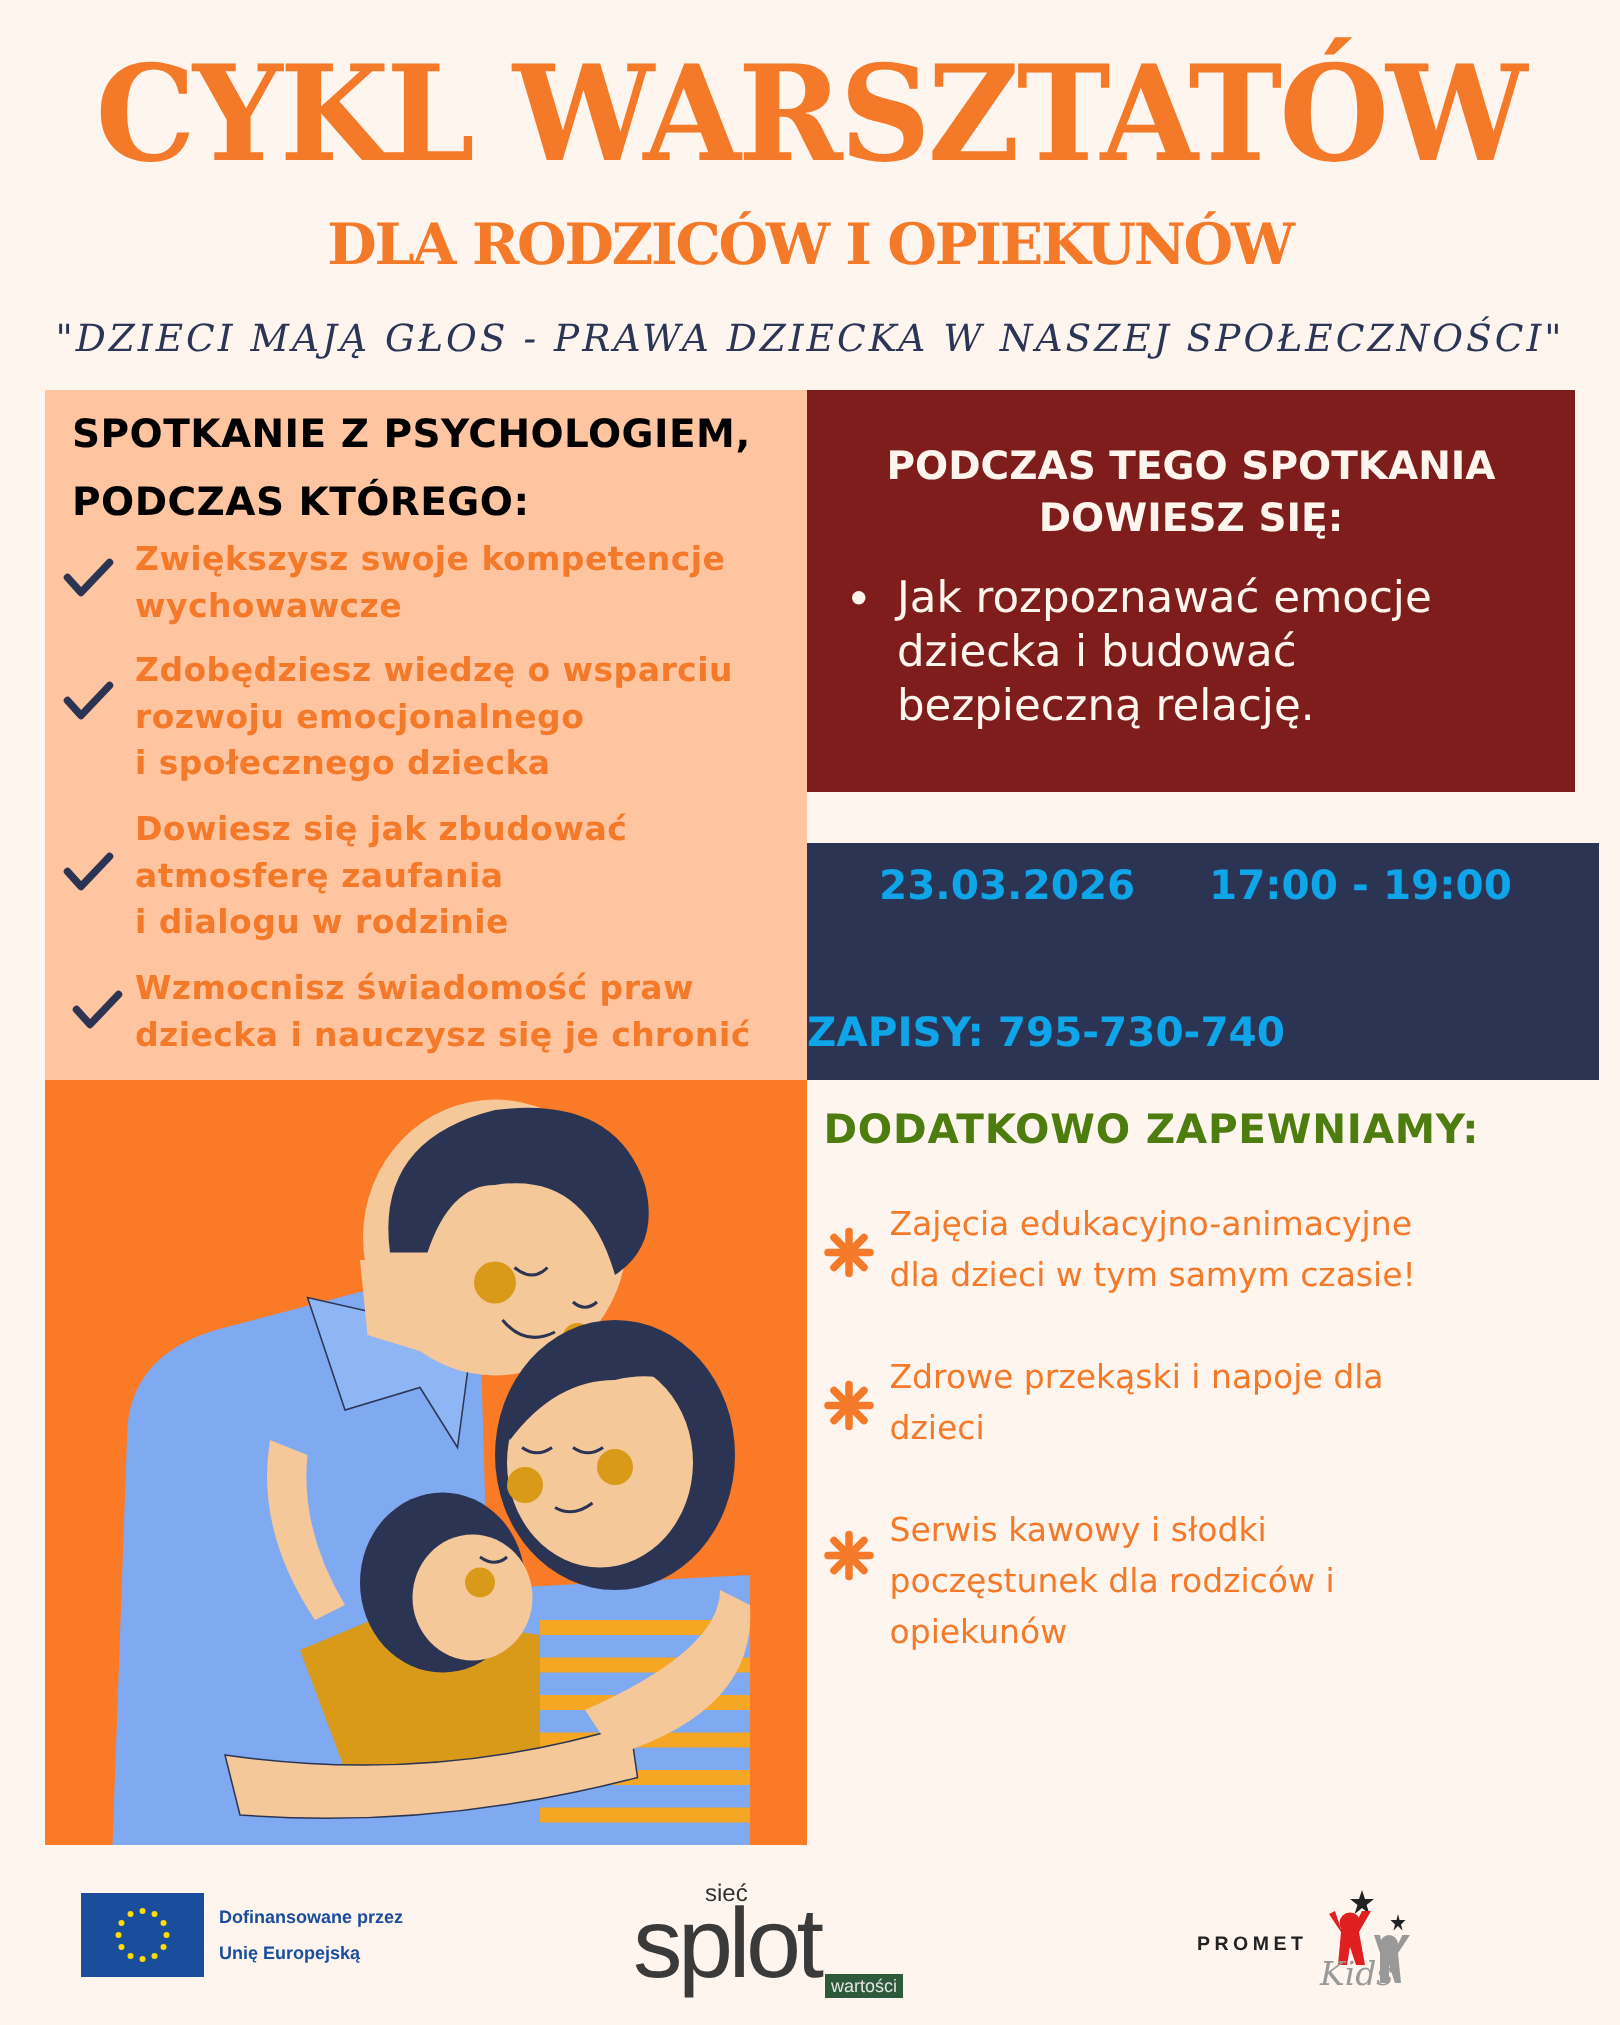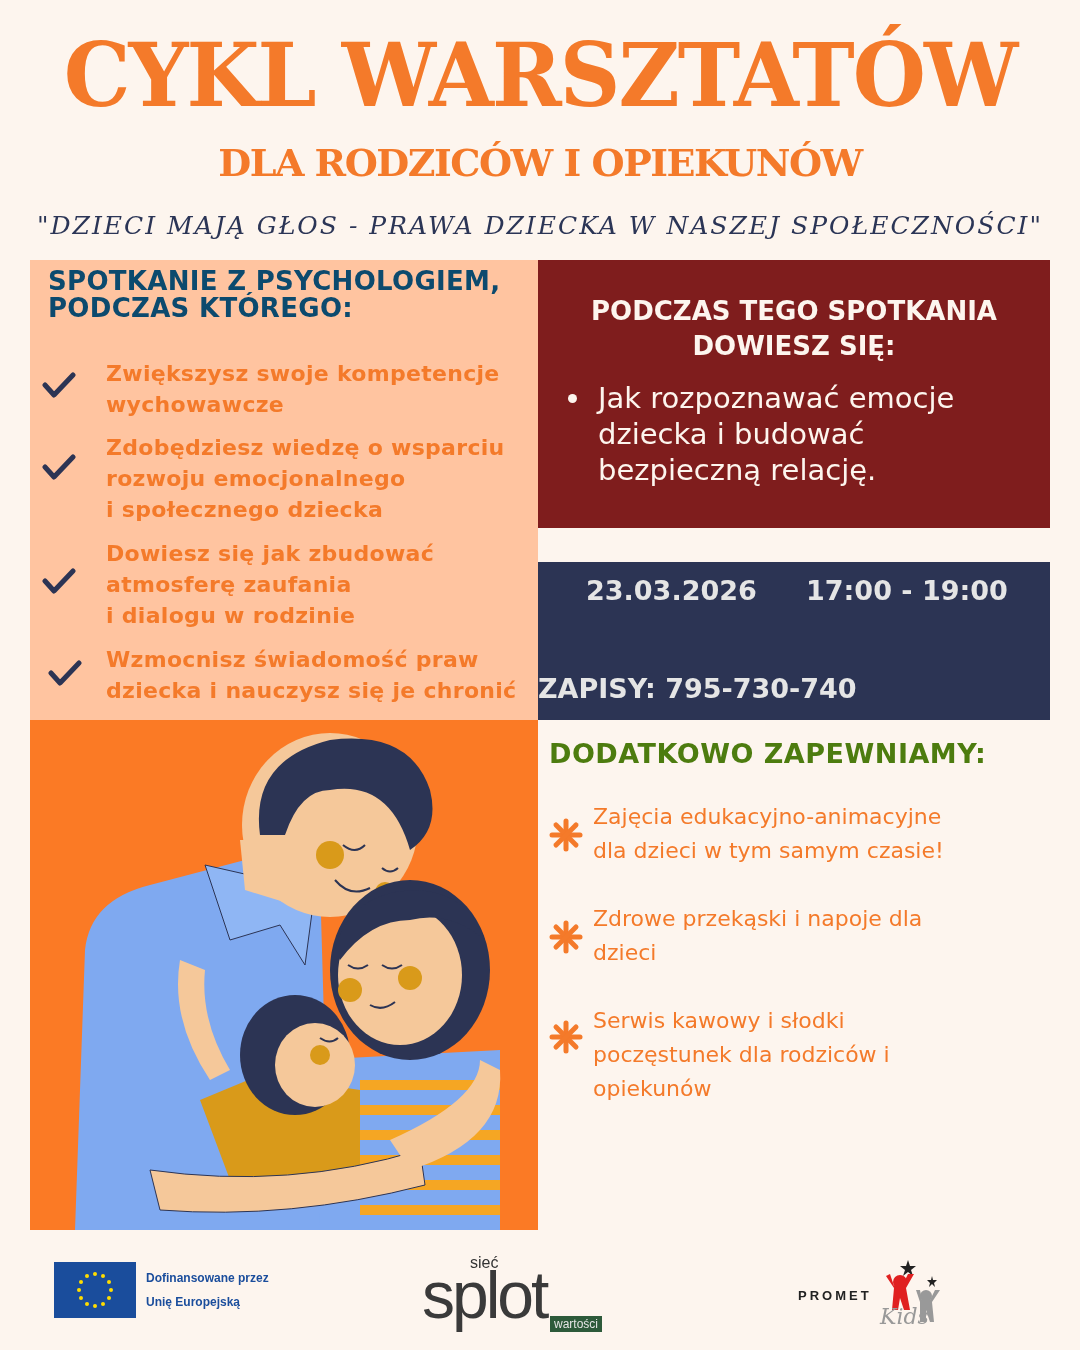--- a/index.html
+++ b/index.html
@@ -3,32 +3,32 @@
 <meta charset="utf-8">
 <style>
   html, body { margin:0; padding:0; }
   body { width:1080px; height:1350px; background:#fdf5ee; position:relative; overflow:hidden; font-family:"DejaVu Sans", sans-serif; }
   .abs { position:absolute; }
   .title { left:0; width:1080px; top:28px; text-align:center; color:#f47a2a; font-family:"DejaVu Serif", serif; font-weight:bold; font-size:84px; letter-spacing:-2px; line-height:96px; transform:scaleY(1.05); }
   .subtitle { left:0; width:1080px; top:138px; text-align:center; color:#f47a2a; font-family:"DejaVu Serif", serif; font-weight:bold; font-size:38px; letter-spacing:-1.5px; line-height:50px; }
   .tagline { left:0; width:1080px; top:206px; text-align:center; color:#2b3556; font-family:"DejaVu Serif", serif; font-style:italic; font-size:25px; letter-spacing:2px; line-height:40px; }
 
   .peach { left:30px; top:260px; width:508px; height:460px; background:#ffc4a0; }
-  .peach h2 { margin:0; position:absolute; left:18px; top:8px; color:#0c4a6e; font-size:26px; font-weight:bold; line-height:27px; letter-spacing:0.3px; }
+  .peach h2 { margin:0; position:absolute; left:18px; top:8px; color:#000000; font-size:26px; font-weight:bold; line-height:45px; letter-spacing:0.3px; }
   .check-item { position:absolute; left:12px; width:490px; }
   .check-icon { position:absolute; left:0; width:34px; height:30px; }
-  .check-text { position:absolute; left:48px; color:#f47a2a; font-weight:bold; font-size:22px; line-height:31px; letter-spacing:0.3px; white-space:pre-line;margin-left:16px; }
+  .check-text { position:absolute; left:48px; color:#f47a2a; font-weight:bold; font-size:22px; line-height:31px; letter-spacing:0.3px; white-space:pre-line; }
 
   .orange { left:538px; top:260px; width:512px; height:268px; background:#7f1d1d; }
   .orange h3 { margin:0; position:absolute; left:0; width:512px; top:34px; text-align:center; color:#fdf5ee; font-size:26px; font-weight:bold; line-height:35px; }
   .bullet { position:absolute; left:30px; top:120px; width:460px; color:#fdf5ee; font-size:29px; line-height:36px; }
   .bullet-dot { position:absolute; left:0; top:14px; width:9px; height:9px; border-radius:50%; background:#fdf5ee; }
   .bullet-text { position:absolute; left:30px; top:0; width:440px; white-space:pre-line; }
 
-  .navy { left:538px; top:562px; width:512px; height:158px; background:#2c3454; color:#e5e5e5; }
+  .navy { left:538px; top:562px; width:512px; height:158px; background:#2c3454; color:#0ea5e9;padding-left:16px; }
   .navy .date { position:absolute; left:48px; top:12px; font-weight:bold; font-size:27px; line-height:34px; }
   .navy .time { position:absolute; left:268px; top:12px; font-weight:bold; font-size:27px; line-height:34px; }
   .navy .addr { position:absolute; left:0; width:512px; top:62px; text-align:center; font-size:25px; line-height:34px; }
   .navy .phone { position:absolute; left:0; width:520px; top:110px; text-align:left; font-weight:bold; font-size:27px; line-height:34px; }
 
   .illus { left:30px; top:720px; width:508px; height:510px; background:#fb7a25; overflow:hidden; }
 
   .extras h2 { margin:0; position:absolute; left:549px; top:736px; color:#4d7c0f; font-size:27px; font-weight:bold; line-height:36px; letter-spacing:0.5px; }
   .extra-item { position:absolute; left:549px; width:520px; }
   .star-icon { position:absolute; left:0; width:34px; height:34px; }

